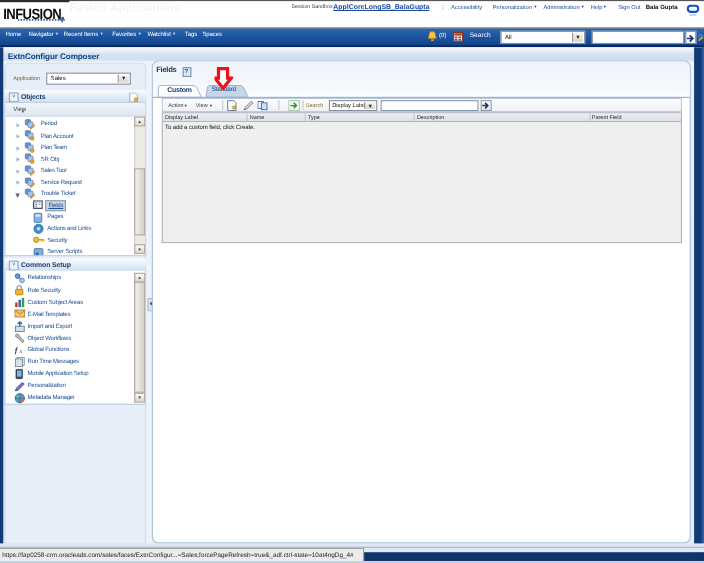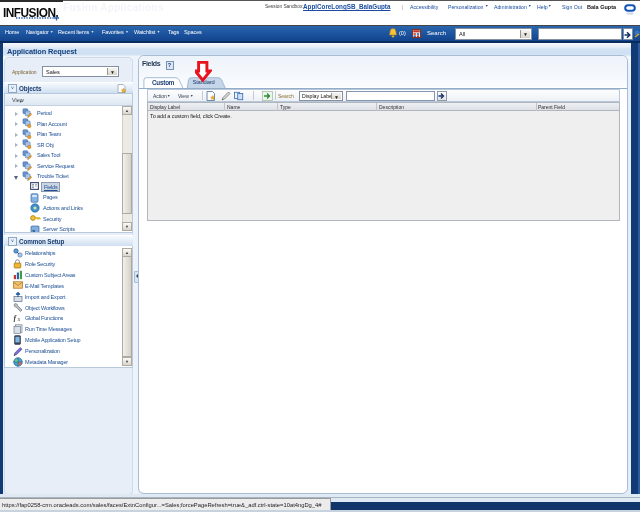--- a/index.html
+++ b/index.html
@@ -163,21 +163,21 @@
       <circle cx="3" cy="5" r="2.5" fill="#3a74c0"></circle>
       <path d="M1 9 L5 6" stroke="#d9a520" stroke-width="1.5"></path>
     </svg>
   <div class="abs" id="navstrip"></div>
 
   <div class="abs" id="main"></div>
   <div class="abs" id="lborder"></div>
   <div class="abs" id="rborder"></div>
   <div class="abs" id="rborder2"></div>
 
-  <div class="abs" id="lp-title">Application Request</div>
+  <div class="abs" id="lp-title">ExtnConfigur Composer</div>
   <div class="abs" id="lpanel"></div>
   <div class="abs" id="lp-applbl">Application</div>
   <div class="abs winsel" id="lp-appsel">Sales<span class="winbtn">▼</span></div>
 
   <div class="abs hdr" id="hdr-objects">
       <span class="cic">˅</span>
       <span class="htxt">Objects</span>
     <svg style="position:absolute;right:7px;top:1px" width="9" height="9" viewBox="0 0 9 9">
         <path d="M1 0.5 h5 l2 2 v6 h-7 z" fill="#fdfdfb" stroke="#8a9aae" stroke-width="0.7"></path>
         <path d="M6.6 4.2 l0.8 1.5 1.6 0.2 -1.2 1.1 0.3 1.6 -1.5 -0.8 -1.4 0.8 0.3 -1.6 -1.2 -1.1 1.6 -0.2 z" fill="#f0b429" stroke="#b07d14" stroke-width="0.4"></path>

